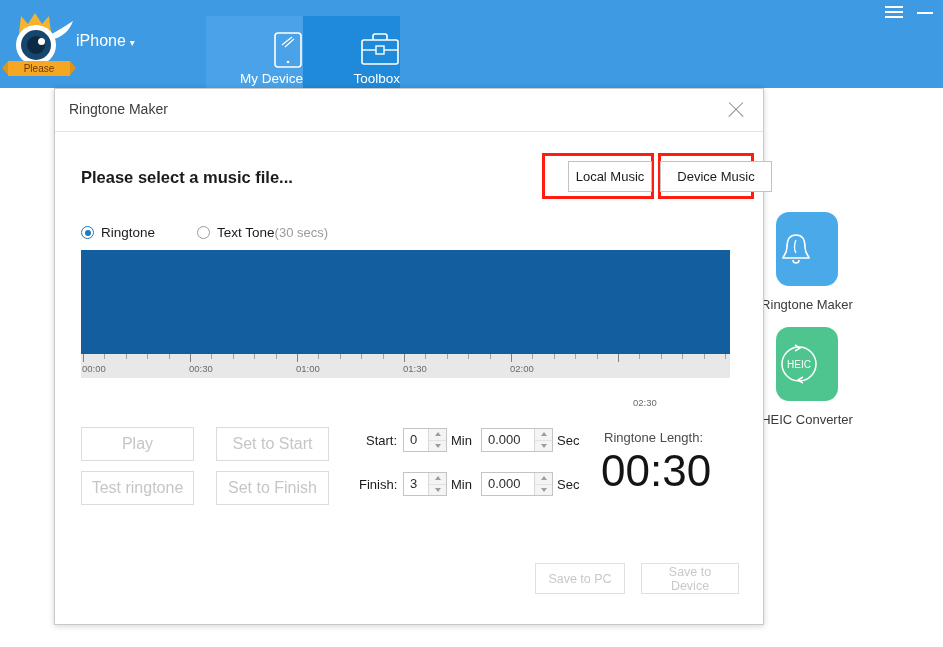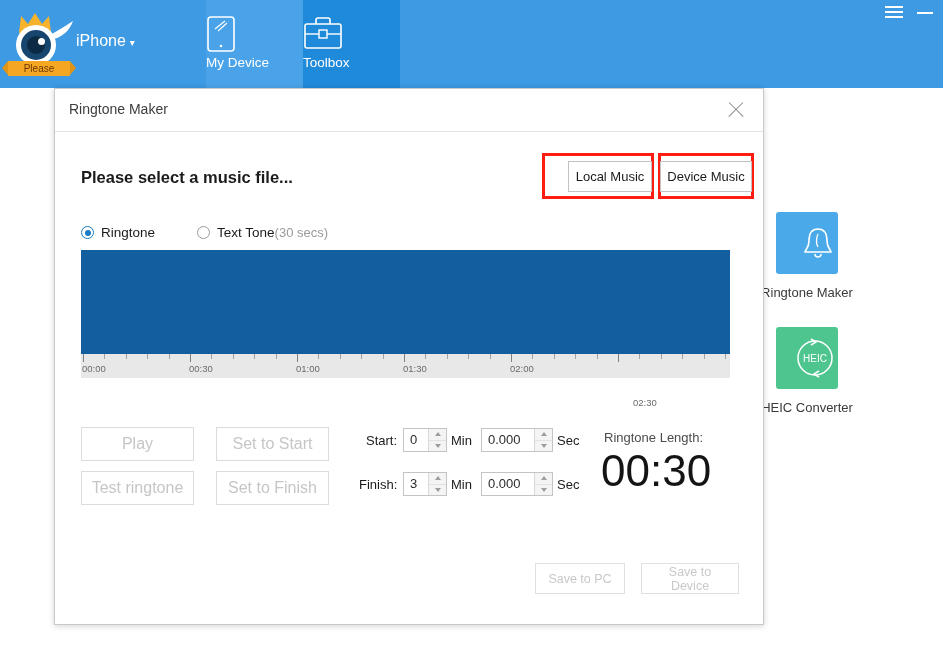--- a/index.html
+++ b/index.html
@@ -51,40 +51,40 @@
     border-top:7.5px solid transparent;border-bottom:7.5px solid transparent;
   }
   .premium:before{left:-6px;border-right:6px solid #e09415;}
   .premium:after{right:-6px;border-left:6px solid #e09415;}
   #device-name{
     margin-left:6px;color:#ffffff;font-size:16px;white-space:nowrap;
   }
   .caret{font-size:10px;margin-left:4px;}
 
   .navtab{
-    position:absolute;top:0;height:88px;width:97px;
-    display:flex;flex-direction:column;align-items:flex-start;justify-content:flex-start;
+    position:absolute;top:16px;height:88px;width:97px;
+    display:flex;flex-direction:column;align-items:flex-end;justify-content:flex-start;
     color:#ffffff;cursor:pointer;
   }
   #tab-mydevice{left:206px;background:#4aa3e8;}
   #tab-toolbox{left:303px;background:#1f8ad9;}
   .navtab .ico{margin-top:14px;height:40px;display:flex;align-items:center;}
   .navtab .lbl{font-size:13.5px;margin-top:1px;}
 
   #winbtns{position:absolute;right:8px;top:4px;display:flex;align-items:center;gap:14px;}
   .winicon{width:18px;height:16px;position:relative;cursor:pointer;}
   .winicon .bar{position:absolute;left:0;width:18px;height:2px;background:#ffffff;}
   .hb1{top:2px}.hb2{top:7px}.hb3{top:12px}
   .minbar{position:absolute;top:8px;left:0;width:16px;height:2px;background:#ffffff;}
 
   
   .tool-item{position:absolute;display:flex;flex-direction:column;align-items:center;cursor:pointer;}
   #tool-ringtone{left:747px;top:212px;width:120px;}
   #tool-heic{left:747px;top:327px;width:120px;}
-  .tool-icon{width:62px;height:62px;border-radius:3px;display:flex;align-items:center;justify-content:flex-end;}
+  .tool-icon{width:62px;height:74px;border-radius:13px;display:flex;align-items:center;justify-content:flex-start;}
   .tool-label{margin-top:11px;font-size:13px;color:#3a3a3a;white-space:nowrap;}
 
   
   #dialog{
     position:absolute;left:54px;top:88px;width:710px;height:537px;
     background:#ffffff;border:1px solid #c9c9c9;
     box-shadow:0 1px 6px rgba(0,0,0,.18);
     box-sizing:border-box;
   }
   #dlg-titlebar{
@@ -109,21 +109,21 @@
   .hl-box{position:absolute;border:3px solid #ff1d11;box-sizing:border-box;}
   #hl-local{left:487px;top:64px;width:112px;height:46px;}
   #hl-device{left:603px;top:64px;width:96px;height:46px;}
 
   .src-btn{
     position:absolute;background:#ffffff;border:1px solid #c2c2c2;
     font-size:13px;color:#1b1b1b;cursor:pointer;box-sizing:border-box;
     font-family:"Liberation Sans",sans-serif;
   }
   #btn-local{left:513px;top:72px;width:84px;height:31px;}
-  #btn-device{left:605px;top:72px;width:92px;height:31px;}
+  #btn-device{left:605px;top:72px;width:112px;height:31px;}
 
   
   .radio-row{position:absolute;left:26px;top:136px;display:flex;align-items:center;}
   .radio{
     width:13px;height:13px;border-radius:50%;border:1px solid #9b9b9b;background:#fff;
     position:relative;box-sizing:border-box;cursor:pointer;flex:none;
   }
   .radio.on{border-color:#1a7ac4;}
   .radio.on:after{
     content:"";position:absolute;left:2.5px;top:2.5px;width:6px;height:6px;border-radius:50%;background:#1a7ac4;

